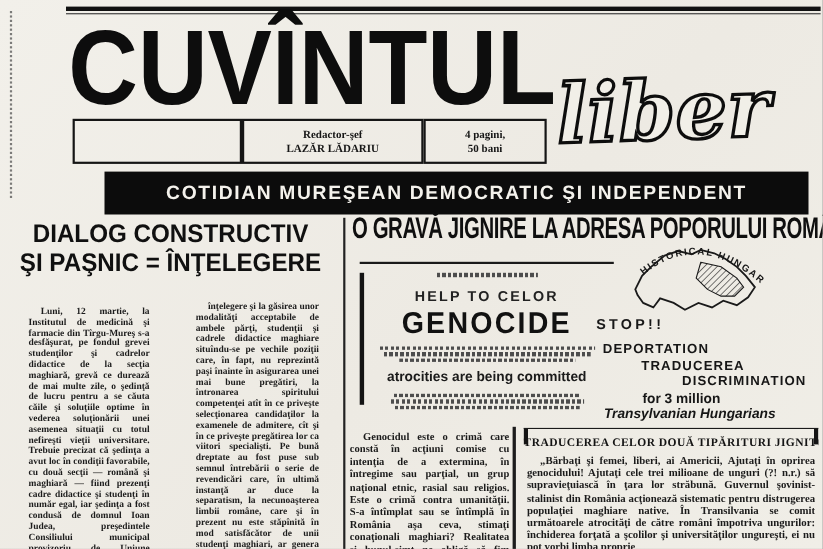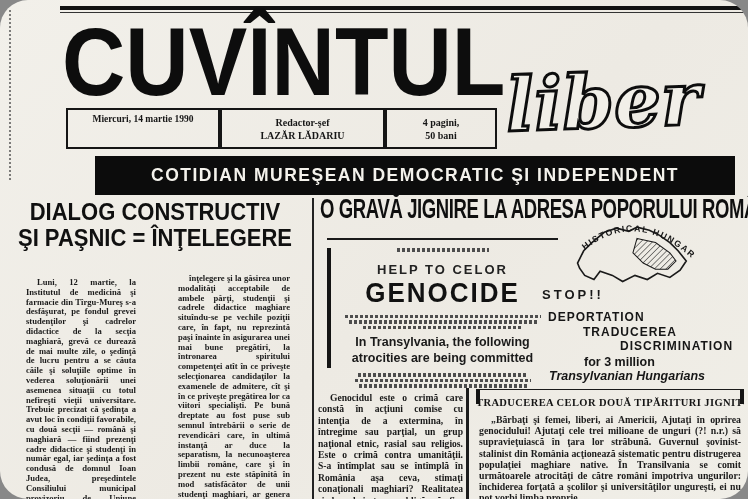--- a/index.html
+++ b/index.html
@@ -1,19 +1,19 @@
 <!DOCTYPE html>
 <html><head>
 <meta charset="utf-8">
 <style>
   html,body{margin:0;padding:0;background:#888;}
   .page{
     position:relative; width:748px; height:499px; overflow:hidden;
     background:linear-gradient(135deg,#f2f0ea 0%, #edeae3 55%, #f0eee7 100%);
-    font-family:"Liberation Serif", serif; color:#161616;border-radius:28px;
+    font-family:"Liberation Serif", serif; color:#161616;
   }
   .abs{position:absolute;}
   
   .top-rule{left:60px;top:6px;width:686px;height:4px;background:#111;}
   .top-rule2{left:60px;top:12px;width:686px;height:1px;background:#333;}
   .left-edge-mark{left:9px;top:10px;width:2px;height:170px;border-left:2px dotted #4a4a4a;opacity:.7;}
   
   .masthead{
     left:62px;top:8px;width:600px;height:104px;
     font-family:"Liberation Sans",sans-serif;font-weight:bold;
@@ -99,21 +99,20 @@
 <div class="page">
 
   <div class="abs top-rule"></div>
   <div class="abs top-rule2"></div>
   <div class="abs left-edge-mark"></div>
 
   <div class="abs masthead">CUVÎNTUL</div>
   <div class="abs liber">liber</div>
 
   <div class="abs ibox ibox1">
-    <div class="cell">Miercuri, 14 martie 1990</div>
   </div>
   <div class="abs ibox ibox2">
     <div>Redactor-şef</div>
     <div>LAZĂR LĂDARIU</div>
   </div>
   <div class="abs ibox ibox3">
     <div>4  pagini,</div>
     <div>50 bani</div>
   </div>
 
@@ -134,21 +133,20 @@
   <div class="abs r-headline">O GRAVĂ JIGNIRE LA ADRESA POPORULUI ROMÂN</div>
 
   <div class="abs leaflet">
     <div class="fineline" style="width:92px;margin-top:8px"></div>
     <div class="help-line">HELP TO CELOR</div>
     <div class="genocide-line">GENOCIDE</div>
     <div class="fineline" style="width:196px;margin-top:6px"></div>
     <div class="fineline" style="width:188px"></div>
     <div class="fineline" style="width:160px"></div>
     <div class="leaflet-body">
-      <div>In Transylvania, the following</div>
       <div>atrocities are being committed</div>
     </div>
     <div class="fineline" style="width:170px;margin-top:7px"></div>
     <div class="fineline" style="width:176px"></div>
     <div class="fineline" style="width:168px"></div>
   </div>
   <div class="abs leaflet-leftbar"></div>
 
   <svg class="abs map-svg" viewBox="0 0 130 78">
     <defs>

